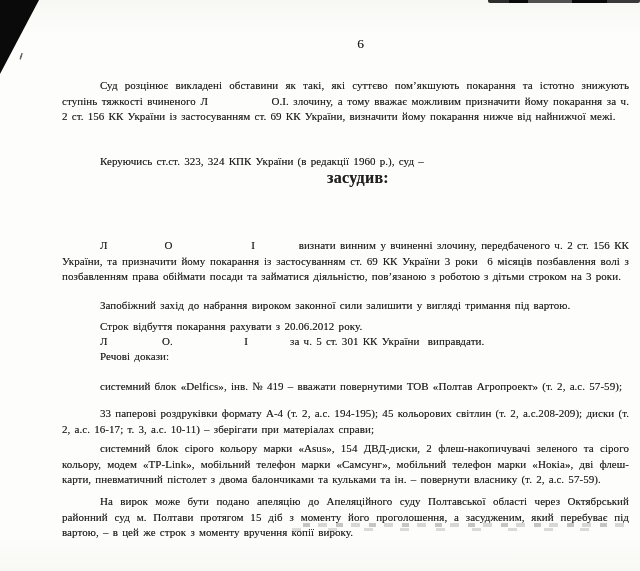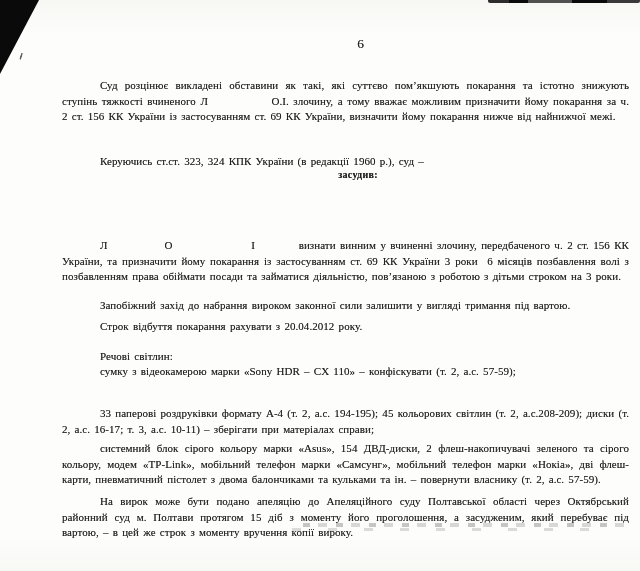--- a/index.html
+++ b/index.html
@@ -41,21 +41,21 @@
     text-align:center;
     font-size:13.5px;
     text-shadow:0 0 0.5px rgba(40,40,40,0.55);
   }
   .heading{
     position:absolute;
     top:169px;left:62px;width:567px;
     padding-left:25px;
     text-align:center;
     font-weight:bold;
-    font-size:10px;
+    font-size:16px;
     letter-spacing:0.3px;
     text-shadow:0 0 0.5px rgba(40,40,40,0.6);
   }
   
   .tri{
     position:absolute;top:0;left:0;
     width:39px;height:74px;
     background:var(--artifact_black);
     clip-path:polygon(0 0,100% 0,0 100%);
   }
@@ -103,27 +103,28 @@
   <p class="para indent prewrap" style="top:52px">Суд розцінює викладені обставини як такі, які суттєво пом’якшують покарання та істотно знижують ступінь тяжкості вчиненого Л              О.І. злочину, а тому вважає можливим призначити йому покарання за ч. 2 ст. 156 КК України із застосуванням ст. 69 КК України, визначити йому покарання нижче від найнижчої межі.</p>
 
   <p class="para indent" style="top:128px">Керуючись ст.ст. 323, 324 КПК України (в редакції 1960 р.), суд –</p>
 
   <div class="heading">засудив:</div>
 
   <p class="para indent prewrap" style="top:212px">Л             О                  І          визнати винним у вчиненні злочину, передбаченого ч. 2 ст. 156 КК України, та призначити йому покарання із застосуванням ст. 69 КК України 3 роки  6 місяців позбавлення волі з позбавленням права обіймати посади та займатися діяльністю, пов’язаною з роботою з дітьми строком на 3 роки.</p>
 
   <p class="para indent" style="top:272px">Запобіжний захід до набрання вироком законної сили залишити у вигляді тримання під вартою.</p>
 
-  <p class="para indent" style="top:293px">Строк відбуття покарання рахувати з 20.04.2012 року.</p>
+  <p class="para indent" style="top:293px">Строк відбуття покарання рахувати з 20.06.2012 року.</p>
+
+  <p class="para indent prewrap" style="top:308px">Л             О.                 І          за ч. 5 ст. 301 КК України  виправдати.</p>
+
+  <p class="para indent" style="top:323px">Речові докази:</p>
 
 
-  <p class="para indent" style="top:323px">Речові світлин:</p>
-
-  <p class="para indent" style="top:338px">сумку з відеокамерою марки «Sony HDR – CX 110» – конфіскувати (т. 2, а.с. 57-59);</p>
-
+  <p class="para indent" style="top:353px">системний блок «Delfics», інв. № 419 – вважати повернутими ТОВ «Полтав Агропроект» (т. 2, а.с. 57-59);</p>
 
   <p class="para indent" style="top:380px">33 паперові роздруківки формату А-4 (т. 2, а.с. 194-195); 45 кольорових світлин (т. 2, а.с.208-209); диски (т. 2, а.с. 16-17; т. 3, а.с. 10-11) – зберігати при матеріалах справи;</p>
 
   <p class="para indent" style="top:415px">системний блок сірого кольору марки «Asus», 154 ДВД-диски, 2 флеш-накопичувачі зеленого та сірого кольору, модем «TP-Link», мобільний телефон марки «Самсунг», мобільний телефон марки «Нокіа», дві флеш-карти, пневматичний пістолет з двома балончиками та кульками  та ін. – повернути власнику (т. 2, а.с. 57-59).</p>
 
   <p class="para indent" style="top:468px">На вирок може бути подано апеляцію до Апеляційного суду Полтавської області через Октябрський районний суд м. Полтави протягом 15 діб з моменту його проголошення, а засудженим, який перебуває під вартою, – в цей же строк з моменту вручення копії вироку.</p>
 
   <div class="bleed1"></div>
   <div class="bleed2"></div>
 

